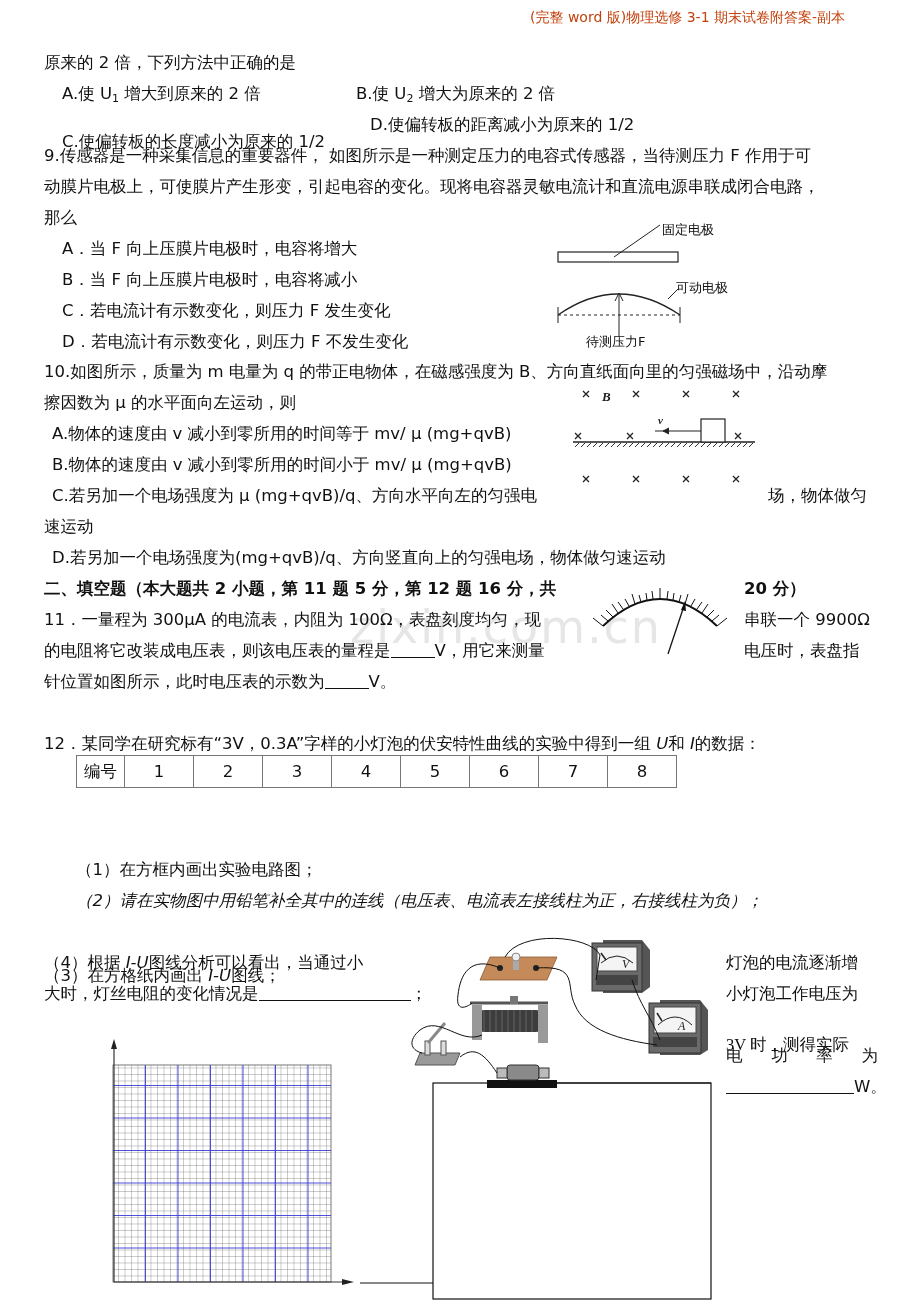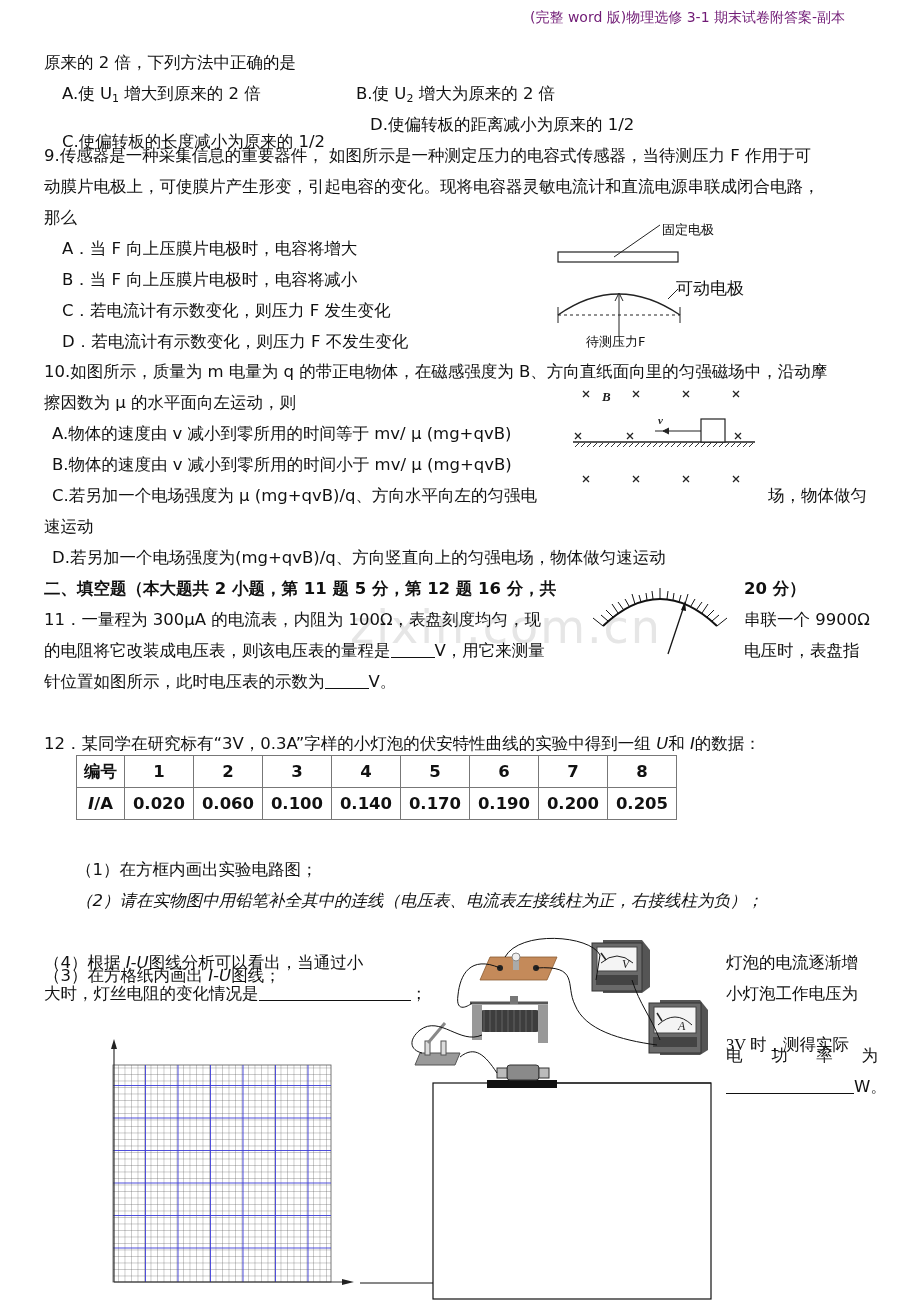--- a/index.html
+++ b/index.html
@@ -1,24 +1,24 @@
 <!DOCTYPE html>
 <html><head>
 <meta charset="utf-8">
 <style>
 *{margin:0;padding:0;box-sizing:border-box;}
 html,body{width:920px;height:1302px;background:#fff;overflow:hidden;}
 body{position:relative;font-family:"DejaVu Sans","Liberation Sans",sans-serif;color:#111;font-size:16.5px;}
 .t{position:absolute;white-space:nowrap;line-height:22px;}
-.hdr{font-size:14px;color:#701a75;text-align:center;}
+.hdr{font-size:14px;color:#c2410c;text-align:center;}
 .b{font-weight:bold;}
 .sub{font-size:11px;vertical-align:-3px;}
 .blank{display:inline-block;border-bottom:1px solid #111;height:16px;vertical-align:-2px;}
 table.data{position:absolute;left:76px;top:755px;border-collapse:collapse;font-size:16.5px;}
-table.data td{border:1px solid #777;height:32px;text-align:center;padding:0 6px;font-weight:bold;}
+table.data td{border:1px solid #777;height:32px;text-align:center;padding:0 6px;}
 table.data td:first-child{width:48px;}
 table.data td.v{width:69px;}
 .i{font-style:italic;}
 .wm{position:absolute;left:350px;top:600px;font-size:46px;color:#e6e6e6;letter-spacing:2px;}
 svg{position:absolute;}
 </style>
 </head>
 <body>
 
 <div class="t hdr" style="left:530px;top:6px;">(完整 word 版)物理选修 3-1 期末试卷附答案-副本</div>
@@ -42,21 +42,21 @@
   <line x1="66" y1="42" x2="112" y2="10" stroke="#222" stroke-width="1"></line>
   <path d="M10 100 Q70 58 132 100" fill="none" stroke="#222" stroke-width="1.4"></path>
   <line x1="10" y1="100" x2="132" y2="100" stroke="#222" stroke-width="1" stroke-dasharray="3,3"></line>
   <line x1="10" y1="92" x2="10" y2="108" stroke="#222" stroke-width="1"></line>
   <line x1="132" y1="92" x2="132" y2="108" stroke="#222" stroke-width="1"></line>
   <line x1="71" y1="122" x2="71" y2="80" stroke="#222" stroke-width="1"></line>
   <path d="M67 86 L71 78 L75 86" fill="none" stroke="#222" stroke-width="1"></path>
   <line x1="120" y1="84" x2="130" y2="74" stroke="#222" stroke-width="1"></line>
 </svg>
 <div class="t" style="left:662px;top:219px;font-size:13px;">固定电极</div>
-<div class="t" style="left:676px;top:277px;font-size:17px;">可动电极</div>
+<div class="t" style="left:676px;top:277px;font-size:13px;">可动电极</div>
 <div class="t" style="left:586px;top:331px;font-size:13px;">待测压力F</div>
 
 <div class="t" style="left:44px;top:361px;">10.如图所示，质量为 m 电量为 q 的带正电物体，在磁感强度为 B、方向直纸面向里的匀强磁场中，沿动摩</div>
 <div class="t" style="left:44px;top:392px;">擦因数为 μ 的水平面向左运动，则</div>
 <div class="t" style="left:52px;top:423px;">A.物体的速度由 v 减小到零所用的时间等于 mv/ μ (mg+qvB)</div>
 <div class="t" style="left:52px;top:454px;">B.物体的速度由 v 减小到零所用的时间小于 mv/ μ (mg+qvB)</div>
 <div class="t" style="left:52px;top:485px;">C.若另加一个电场强度为 μ (mg+qvB)/q、方向水平向左的匀强电</div>
 <div class="t" style="left:768px;top:485px;">场，物体做匀</div>
 <div class="t" style="left:44px;top:516px;">速运动</div>
 <div class="t" style="left:52px;top:547px;">D.若另加一个电场强度为(mg+qvB)/q、方向竖直向上的匀强电场，物体做匀速运动</div>
@@ -134,31 +134,20 @@
     <td>编号</td>
     <td class="v">1</td>
     <td class="v">2</td>
     <td class="v">3</td>
     <td class="v">4</td>
     <td class="v">5</td>
     <td class="v">6</td>
     <td class="v">7</td>
     <td class="v">8</td>
   </tr>
-  <tr>
-    <td><span class="i">I</span><span>/A</span></td>
-    <td>0.020</td>
-    <td>0.060</td>
-    <td>0.100</td>
-    <td>0.140</td>
-    <td>0.170</td>
-    <td>0.190</td>
-    <td>0.200</td>
-    <td>0.205</td>
-  </tr>
 </tbody>
   </table>
 
 <div class="t" style="left:76px;top:859px;">（1）在方框内画出实验电路图；</div>
 <div class="t" style="left:76px;top:890px;font-style:italic;">（2）请在实物图中用铅笔补全其中的连线（电压表、电流表左接线柱为正，右接线柱为负）；</div>
 <div class="t" style="left:44px;top:921px;margin-top:44px;"><span>（3）在方格纸内画出 </span><span class="i">I-U</span><span>图线；</span></div>
 <div class="t" style="left:44px;top:952px;"><span>（4）根据 </span><span class="i">I-U</span><span>图线分析可以看出，当通过小</span></div>
 <div class="t" style="left:44px;top:983px;"><span>大时，灯丝电阻的变化情况是</span><span class="blank" style="width:152px;"></span><span>；</span></div>
 
 <div class="t" style="left:726px;top:952px;">灯泡的电流逐渐增</div>

